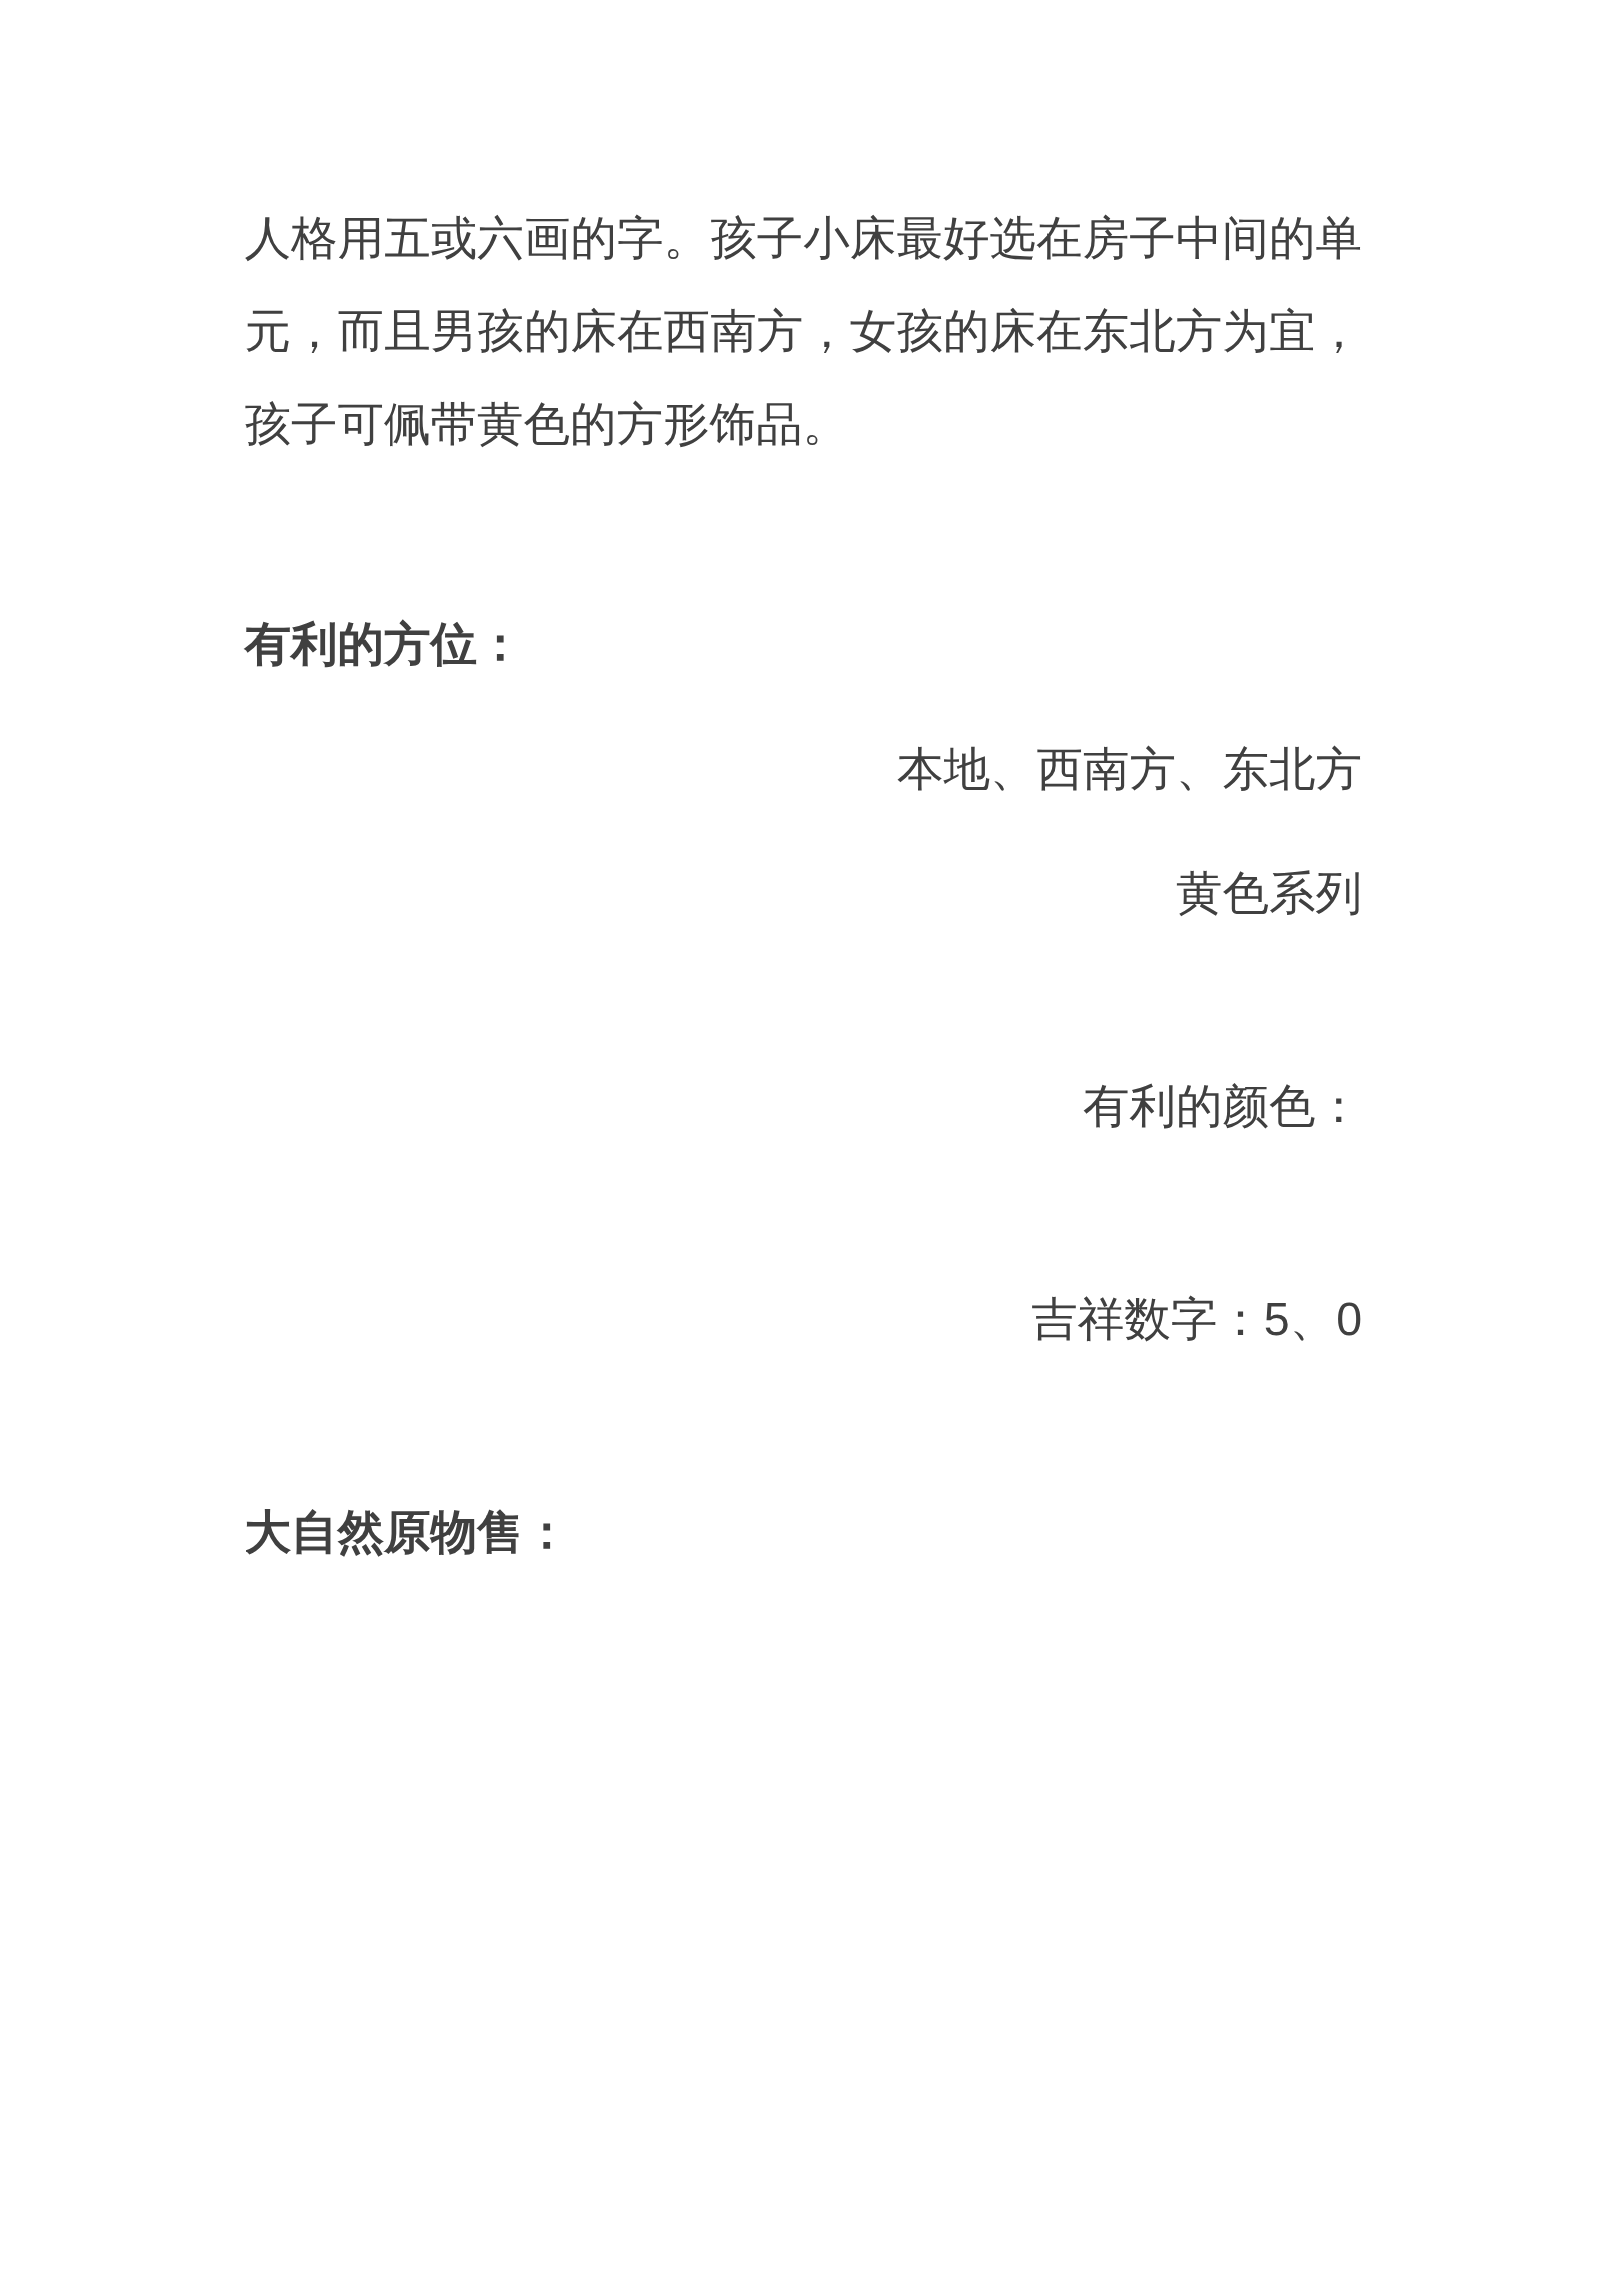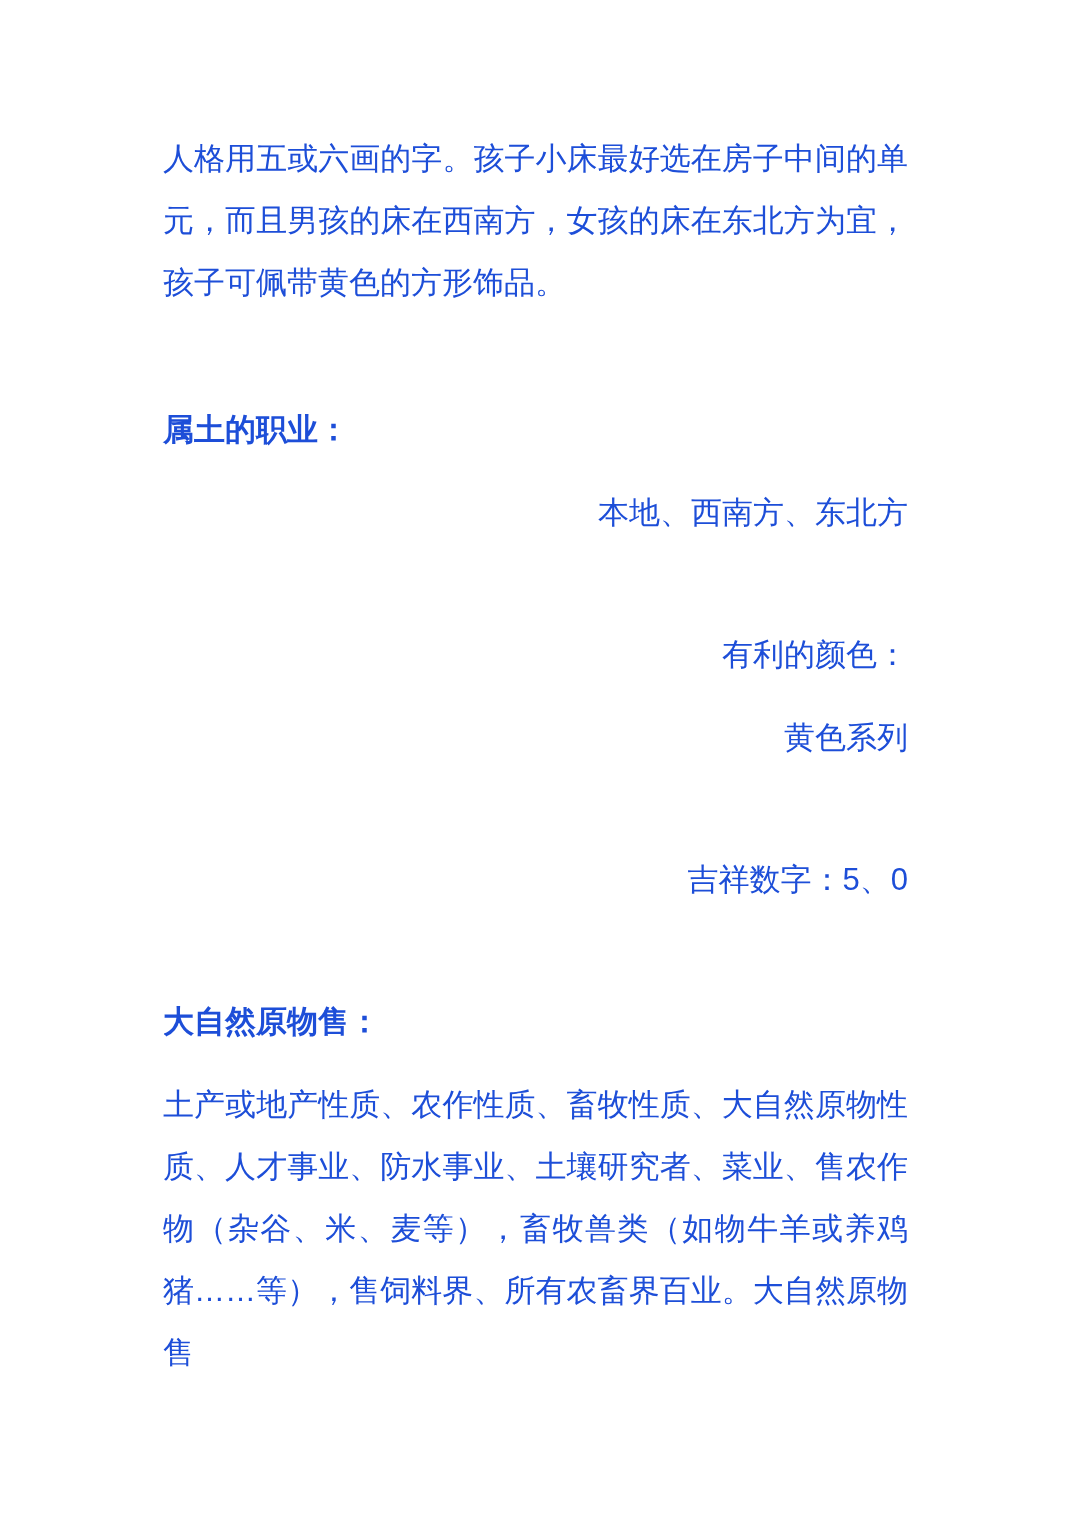--- a/index.html
+++ b/index.html
@@ -22,21 +22,21 @@
   .doc p,
   .doc h2 {
     margin: 0 0 21px 0;
     font-size: 31px;
     font-weight: 400;
     line-height: 62px;
     text-align: justify;
     text-justify: inter-ideograph;
     word-break: break-all;
     overflow-wrap: break-word;
-    color: #1d4ed8;
+    color: #404040;
   }
   .doc h2 {
     font-weight: 700;
     text-align: left;
   }
   .doc .single-line {
     text-align: right;
   }
   .section-start {
     margin-top: 80px !important;
@@ -45,27 +45,26 @@
     margin-top: 85px !important;
   }
 </style>
 </head>
 <body style="background: rgb(255, 255, 255); color: rgb(0, 0, 0);">
 
 <div class="doc">
 
   <p>人格用五或六画的字。孩子小床最好选在房子中间的单元，而且男孩的床在西南方，女孩的床在东北方为宜，孩子可佩带黄色的方形饰品。</p>
 
-  <h2 class="section-start-first">属土的职业：</h2>
+  <h2 class="section-start-first">有利的方位：</h2>
 
   <p class="single-line">本地、西南方、东北方</p>
 
+  <p class="single-line">黄色系列</p>
+
   <p class="single-line section-start">有利的颜色：</p>
-
-  <p class="single-line">黄色系列</p>
 
   <p class="single-line section-start">吉祥数字：5、0</p>
 
   <h2 class="section-start">大自然原物售：</h2>
 
-  <p>土产或地产性质、农作性质、畜牧性质、大自然原物性质、人才事业、防水事业、土壤研究者、菜业、售农作物（杂谷、米、麦等），畜牧兽类（如物牛羊或养鸡猪……等），售饲料界、所有农畜界百业。大自然原物售</p>
 
 </div>
 
 </body></html>

